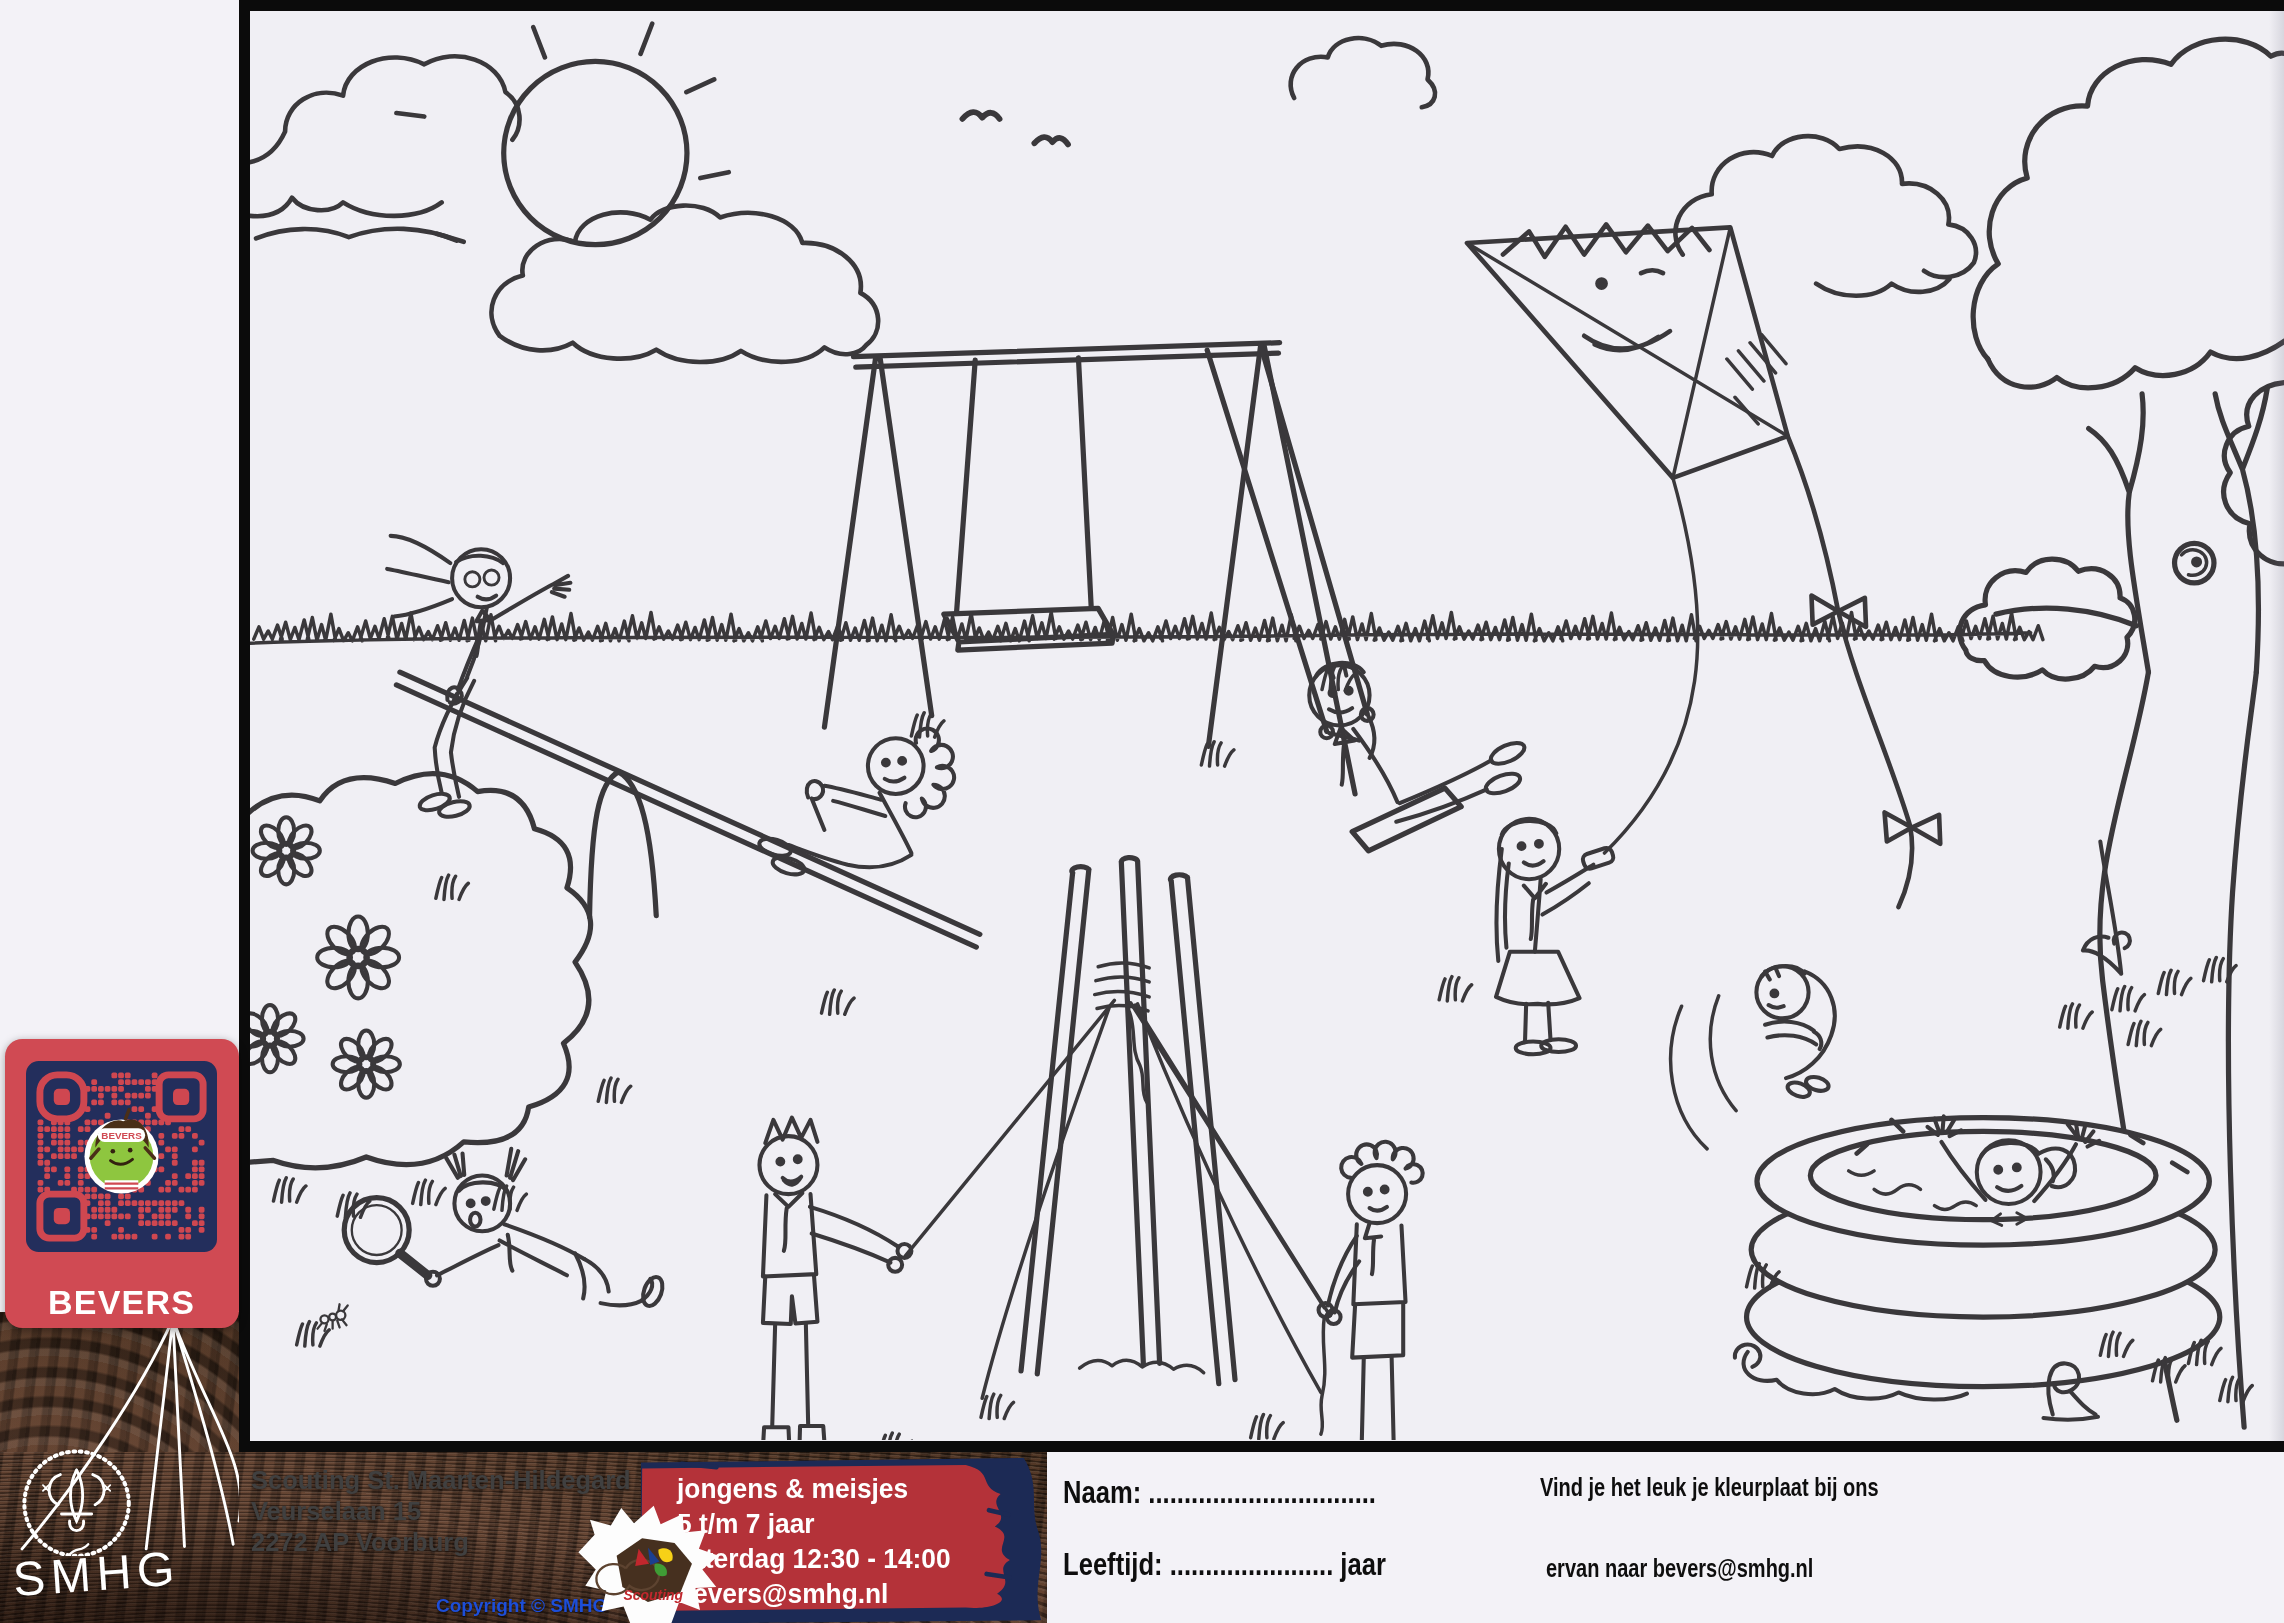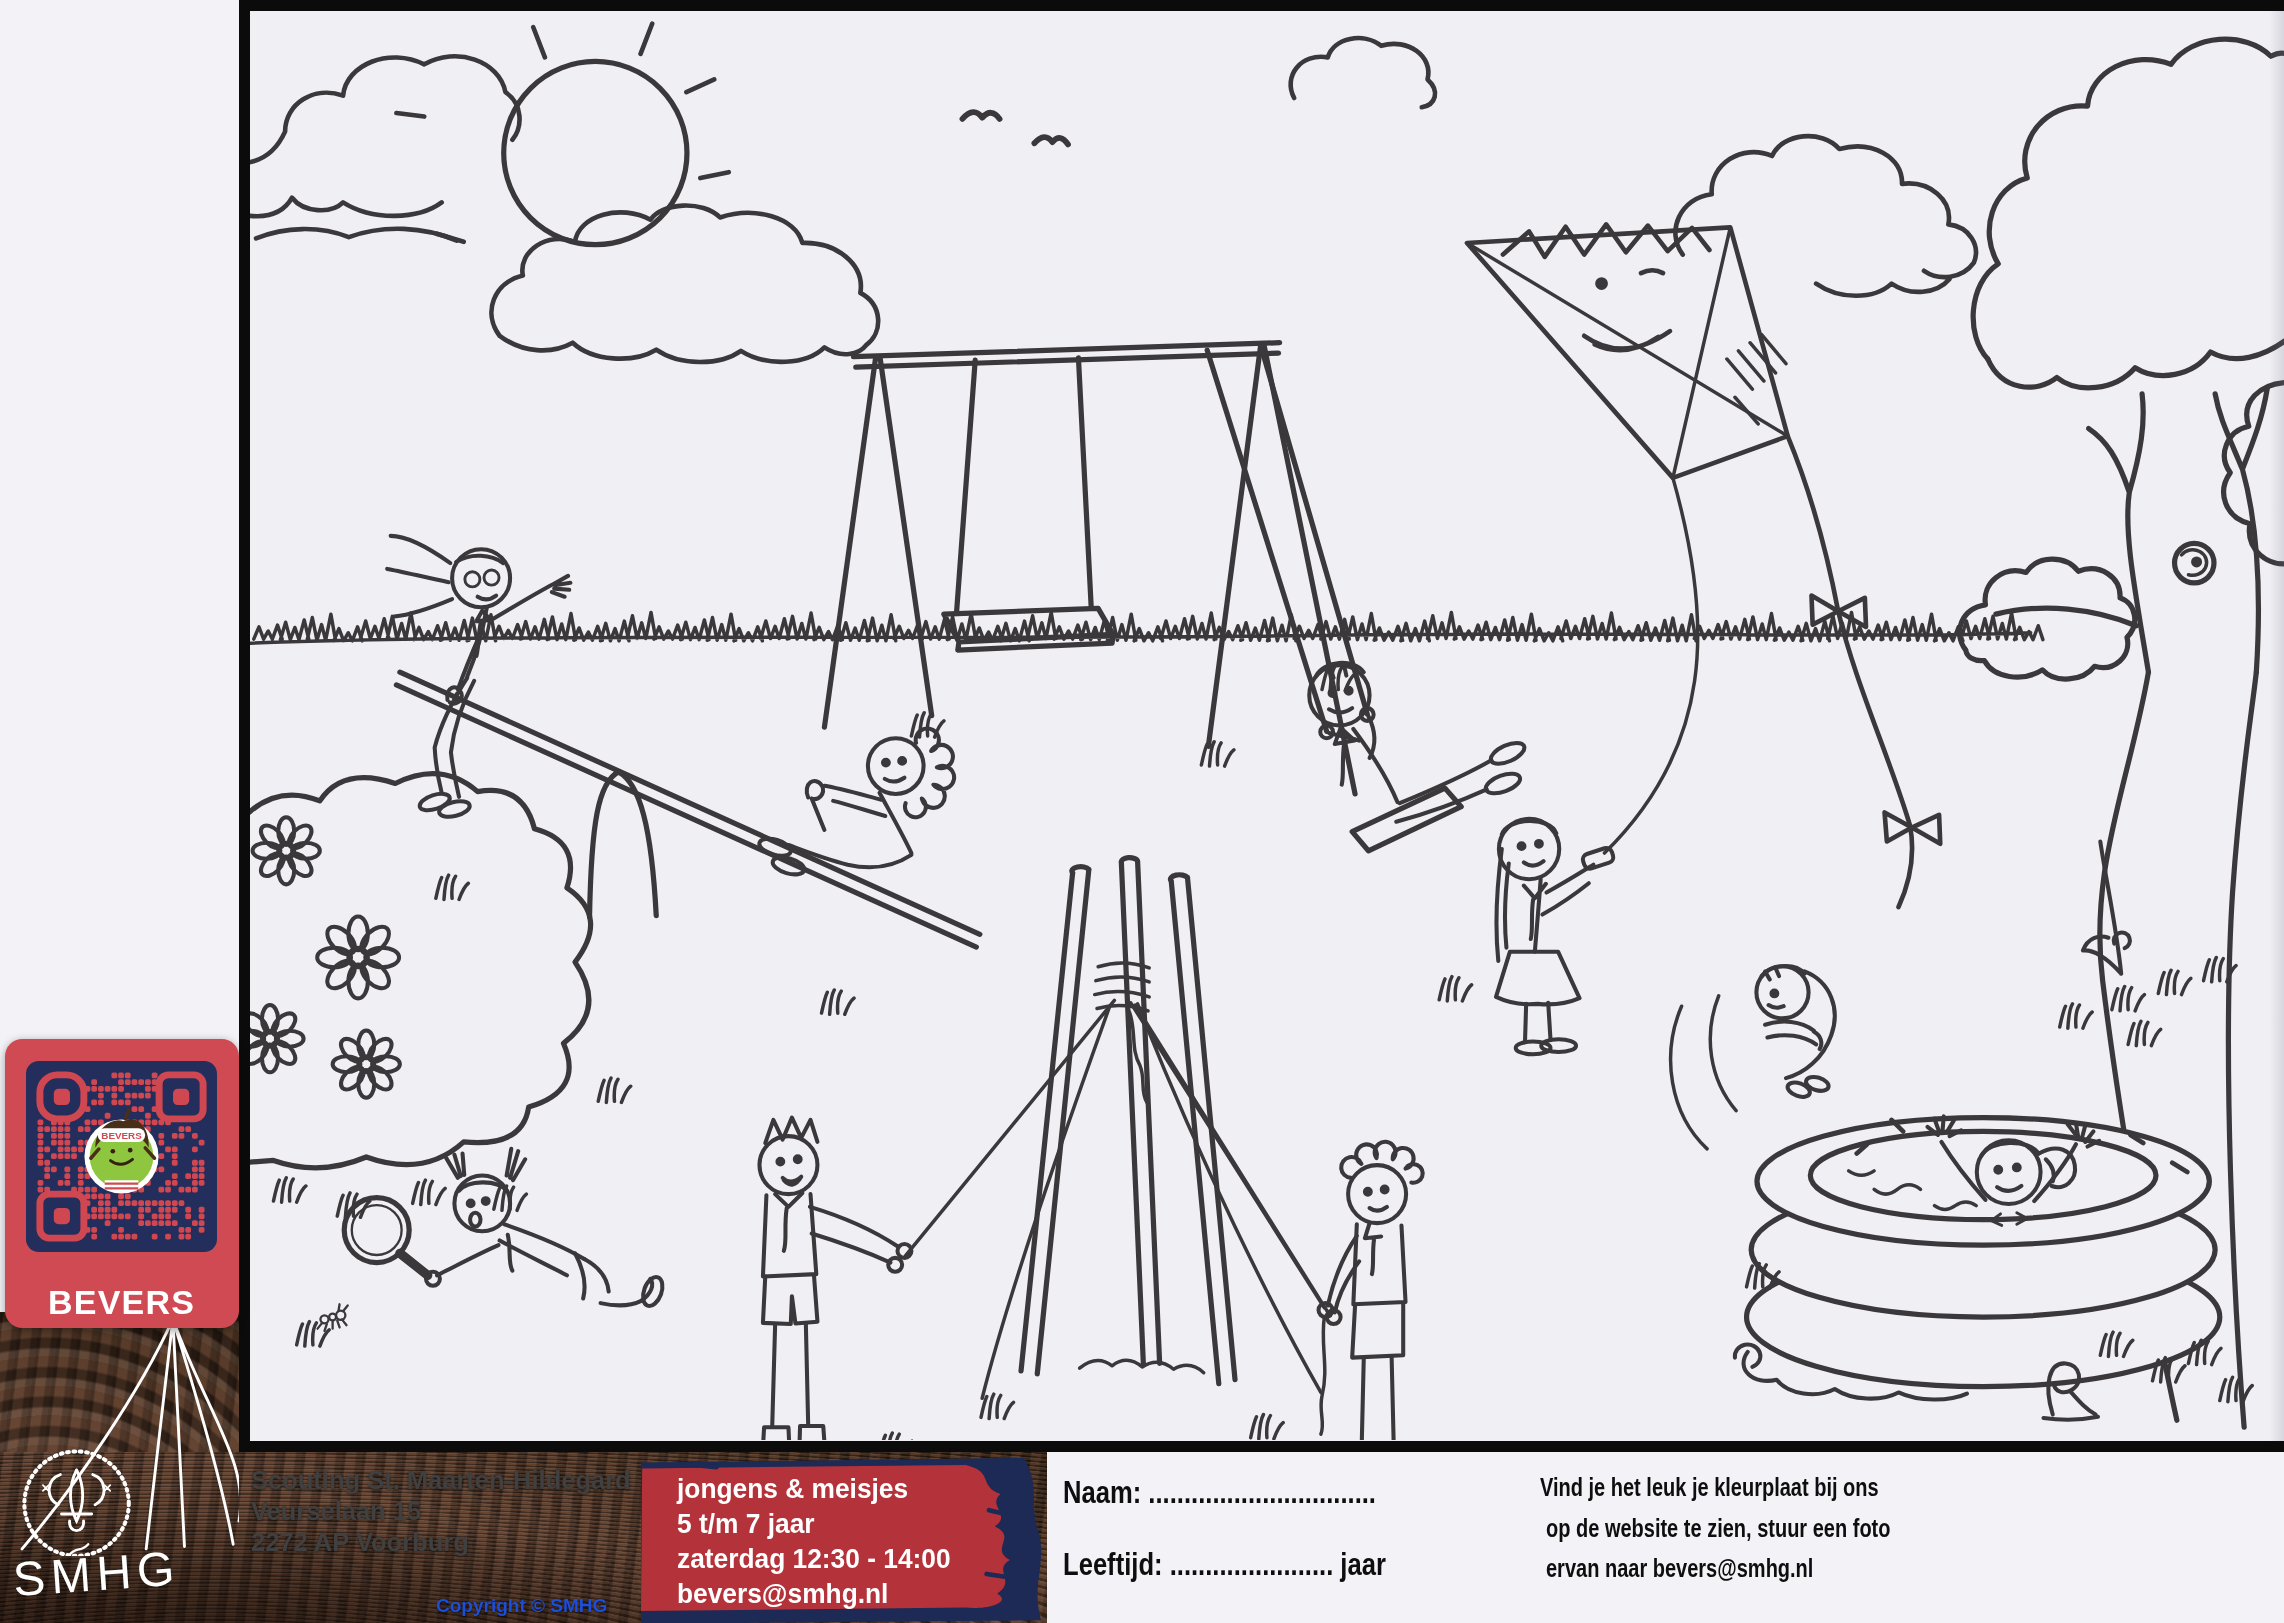--- a/index.html
+++ b/index.html
@@ -634,33 +634,46 @@
       <path d="M70,20 l60,6 M600,100 l34,8 M596,210 l40,6" stroke="#1c2a55" stroke-width="8" stroke-linecap="round"></path>
     </svg>
     <div class="banner-lines">
       <div class="banner-line">jongens &amp; meisjes</div>
       <div class="banner-line">5 t/m 7 jaar</div>
       <div class="banner-line">zaterdag 12:30 - 14:00</div>
       <div class="banner-line">bevers@smhg.nl</div>
     </div>
   </div>
 
+  <div class="splash">
+    <svg width="197" height="124" viewBox="0 0 340 214">
+      <path d="M30,90 L58,60 L50,34 L86,44 L104,14 L126,40 L160,10 L172,42 L210,24 L212,56 L250,52 L238,84 L272,96 L244,120 L268,150 L232,152 L240,190 L204,176 L190,214 L120,214 L108,184 L70,192 L78,156 L42,148 L60,120 Z" fill="#fdfdfd"></path>
+      <path d="M96,96 L140,66 L196,74 L226,110 L206,160 L150,176 L106,150 Z" fill="#46301f"></path>
+      <path d="M112,118 a30,26 0 1 1 6,30 a30,26 0 1 1 -6,-30" fill="none" stroke="#5d4330" stroke-width="4"></path>
+      <g>
+        <path d="M134,84 l18,26 l-24,4 z" fill="#c1272d"></path>
+        <path d="M150,82 l20,24 l-16,6 z" fill="#1b3f8f"></path>
+        <path d="M168,86 c16,-8 28,4 24,18 c-10,8 -24,2 -24,-18" fill="#f7d117"></path>
+        <path d="M162,110 c14,-2 24,8 20,20 c-12,6 -24,-4 -20,-20" fill="#3f9c35"></path>
+      </g>
+      <text x="108" y="172" font-family="Liberation Sans, sans-serif" font-size="24" font-weight="700" font-style="italic" fill="#c1272d">Scouting</text>
+    </svg>
+  </div>
 
   <div class="form-area"></div>
   <div class="fill-line" style="left:1063px;top:1474px;text-align:center;">
     <span class="cond" style="display:inline-block;">
       <span>Naam:</span>
       <span>................................</span>
     </span>
   </div>
   <div class="fill-line" style="left:1063px;top:1546px;">
     <span class="cond" style="display:inline-block;">
       <span>Leeftijd:</span>
       <span>.......................</span>
       <span>jaar</span>
     </span>
   </div>
   <div class="note-line" style="left:1540px;top:1473px;"><span class="cond" style="display:inline-block;">Vind je het leuk je kleurplaat bij ons</span></div>
-  <div class="note-line" style="left:1546px;top:1514px;"><span class="cond" style="display:inline-block;">op de website te zien, stuur een foto</span></div>
   <div class="note-line" style="left:1546px;top:1554px;"><span class="cond" style="display:inline-block;">ervan naar bevers@smhg.nl</span></div>
 
 </div>
 
 
 </body></html>

